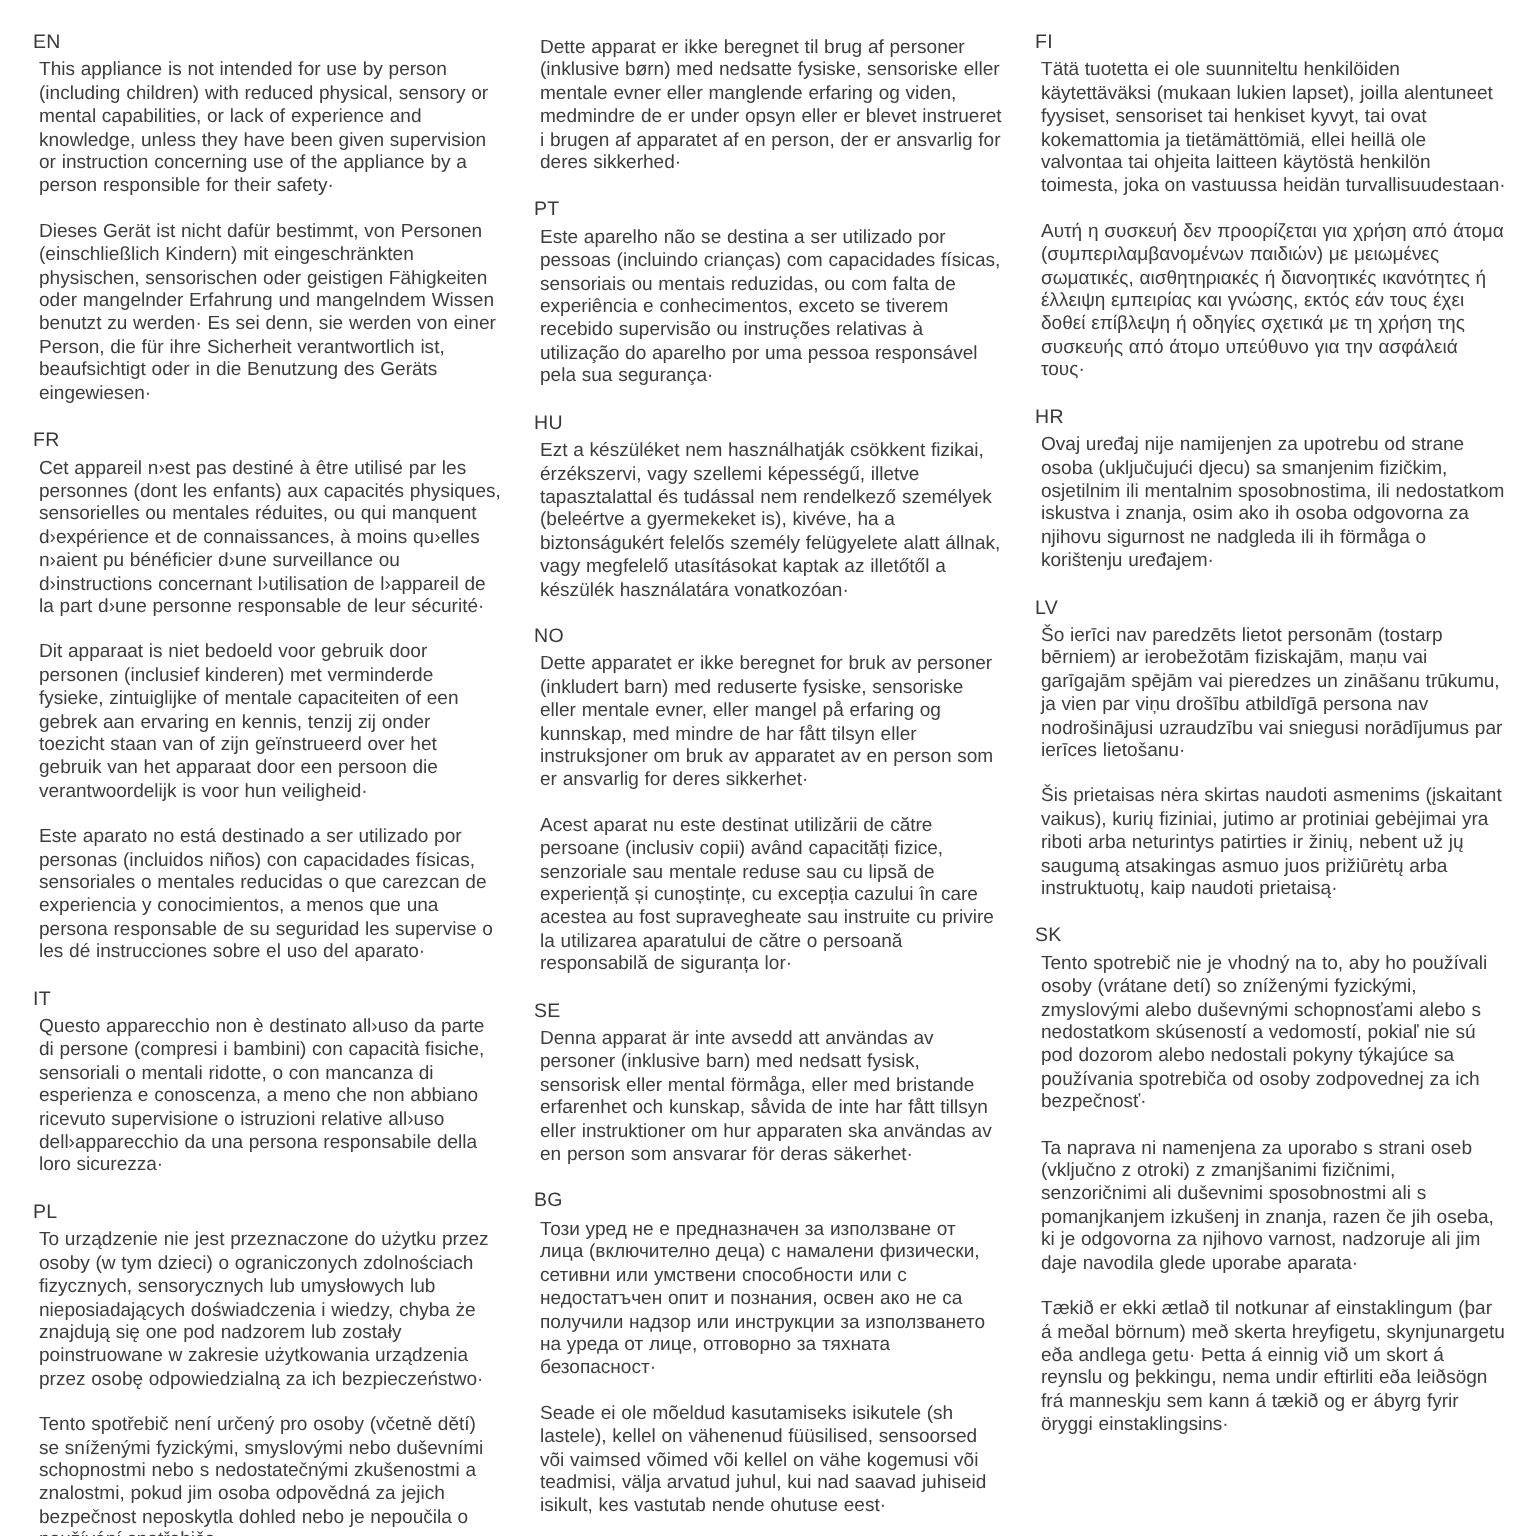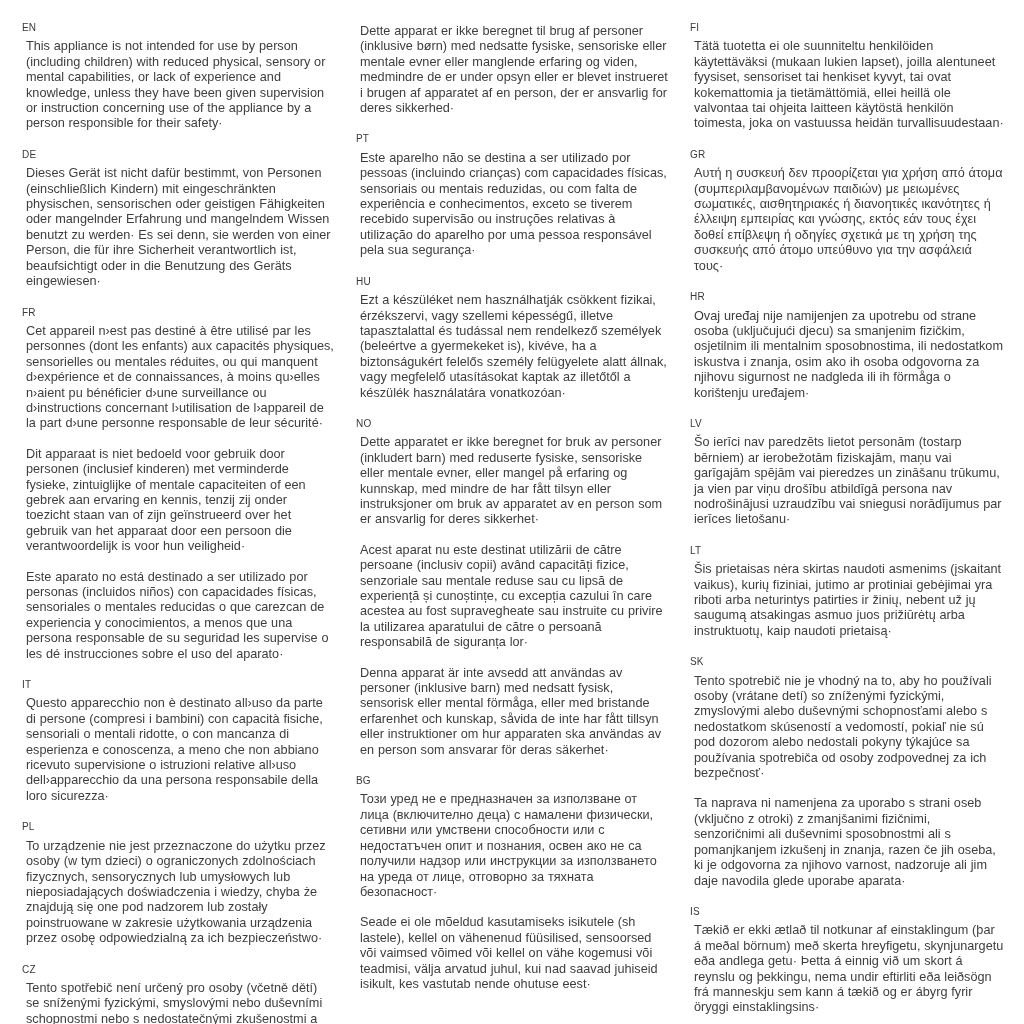--- a/index.html
+++ b/index.html
@@ -26,21 +26,21 @@
     grid-template-columns: 316px 316px 318px;
     column-gap: 18px;
   }
   .col {
     min-width: 0;
   }
   .lang-section {
     margin: 0 0 15px 0;
   }
   .lang-code {
-    font-size: 10px;
+    font-size: 13px;
     line-height: 15.4px;
     letter-spacing: 0.2px;
     color: #393939;
   }
   .lang-text {
     margin: 4px;
     font-size: 12.7px;
     line-height: 15.4px;
     color: #3d3d3d;
     text-align: left;
@@ -52,21 +52,20 @@
 
 <div class="page">
   <div class="cols">
 
     <div class="col">
       <section class="lang-section">
         <div class="lang-code">EN</div>
         <p class="lang-text">This appliance is not intended for use by person (including children) with reduced physical, sensory or mental capabilities, or lack of experience and knowledge, unless they have been given supervision or instruction concerning use of the appliance by a person responsible for their safety·</p>
       </section>
       <section class="lang-section">
-        <div class="lang-code">DE</div>
         <p class="lang-text">Dieses Gerät ist nicht dafür bestimmt, von Personen (einschließlich Kindern) mit eingeschränkten physischen, sensorischen oder geistigen Fähigkeiten oder mangelnder Erfahrung und mangelndem Wissen benutzt zu werden· Es sei denn, sie werden von einer Person, die für ihre Sicherheit verantwortlich ist, beaufsichtigt oder in die Benutzung des Geräts eingewiesen·</p>
       </section>
       <section class="lang-section">
         <div class="lang-code">FR</div>
         <p class="lang-text">Cet appareil n›est pas destiné à être utilisé par les personnes (dont les enfants) aux capacités physiques, sensorielles ou mentales réduites, ou qui manquent d›expérience et de connaissances, à moins qu›elles n›aient pu bénéficier d›une surveillance ou d›instructions concernant l›utilisation de l›appareil de la part d›une personne responsable de leur sécurité·</p>
       </section>
       <section class="lang-section">
         <p class="lang-text">Dit apparaat is niet bedoeld voor gebruik door personen (inclusief kinderen) met verminderde fysieke, zintuiglijke of mentale capaciteiten of een gebrek aan ervaring en kennis, tenzij zij onder toezicht staan van of zijn geïnstrueerd over het gebruik van het apparaat door een persoon die verantwoordelijk is voor hun veiligheid·</p>
       </section>
       <section class="lang-section">
@@ -74,21 +73,20 @@
       </section>
       <section class="lang-section">
         <div class="lang-code">IT</div>
         <p class="lang-text">Questo apparecchio non è destinato all›uso da parte di persone (compresi i bambini) con capacità fisiche, sensoriali o mentali ridotte, o con mancanza di esperienza e conoscenza, a meno che non abbiano ricevuto supervisione o istruzioni relative all›uso dell›apparecchio da una persona responsabile della loro sicurezza·</p>
       </section>
       <section class="lang-section">
         <div class="lang-code">PL</div>
         <p class="lang-text">To urządzenie nie jest przeznaczone do użytku przez osoby (w tym dzieci) o ograniczonych zdolnościach fizycznych, sensorycznych lub umysłowych lub nieposiadających doświadczenia i wiedzy, chyba że znajdują się one pod nadzorem lub zostały poinstruowane w zakresie użytkowania urządzenia przez osobę odpowiedzialną za ich bezpieczeństwo·</p>
       </section>
       <section class="lang-section">
-        <div class="lang-code">CZ</div>
         <p class="lang-text">Tento spotřebič není určený pro osoby (včetně dětí) se sníženými fyzickými, smyslovými nebo duševními schopnostmi nebo s nedostatečnými zkušenostmi a znalostmi, pokud jim osoba odpovědná za jejich bezpečnost neposkytla dohled nebo je nepoučila o používání spotřebiče·</p>
       </section>
     </div>
 
     <div class="col">
       <section class="lang-section">
         <p class="lang-text">Dette apparat er ikke beregnet til brug af personer (inklusive børn) med nedsatte fysiske, sensoriske eller mentale evner eller manglende erfaring og viden, medmindre de er under opsyn eller er blevet instrueret i brugen af apparatet af en person, der er ansvarlig for deres sikkerhed·</p>
       </section>
       <section class="lang-section">
         <div class="lang-code">PT</div>
@@ -99,59 +97,57 @@
         <p class="lang-text">Ezt a készüléket nem használhatják csökkent fizikai, érzékszervi, vagy szellemi képességű, illetve tapasztalattal és tudással nem rendelkező személyek (beleértve a gyermekeket is), kivéve, ha a biztonságukért felelős személy felügyelete alatt állnak, vagy megfelelő utasításokat kaptak az illetőtől a készülék használatára vonatkozóan·</p>
       </section>
       <section class="lang-section">
         <div class="lang-code">NO</div>
         <p class="lang-text">Dette apparatet er ikke beregnet for bruk av personer (inkludert barn) med reduserte fysiske, sensoriske eller mentale evner, eller mangel på erfaring og kunnskap, med mindre de har fått tilsyn eller instruksjoner om bruk av apparatet av en person som er ansvarlig for deres sikkerhet·</p>
       </section>
       <section class="lang-section">
         <p class="lang-text">Acest aparat nu este destinat utilizării de către persoane (inclusiv copii) având capacități fizice, senzoriale sau mentale reduse sau cu lipsă de experiență și cunoștințe, cu excepția cazului în care acestea au fost supravegheate sau instruite cu privire la utilizarea aparatului de către o persoană responsabilă de siguranța lor·</p>
       </section>
       <section class="lang-section">
+        <div class="lang-code">SE</div>
         <p class="lang-text">Denna apparat är inte avsedd att användas av personer (inklusive barn) med nedsatt fysisk, sensorisk eller mental förmåga, eller med bristande erfarenhet och kunskap, såvida de inte har fått tillsyn eller instruktioner om hur apparaten ska användas av en person som ansvarar för deras säkerhet·</p>
       </section>
       <section class="lang-section">
         <div class="lang-code">BG</div>
         <p class="lang-text">Този уред не е предназначен за използване от лица (включително деца) с намалени физически, сетивни или умствени способности или с недостатъчен опит и познания, освен ако не са получили надзор или инструкции за използването на уреда от лице, отговорно за тяхната безопасност·</p>
       </section>
       <section class="lang-section">
         <p class="lang-text">Seade ei ole mõeldud kasutamiseks isikutele (sh lastele), kellel on vähenenud füüsilised, sensoorsed või vaimsed võimed või kellel on vähe kogemusi või teadmisi, välja arvatud juhul, kui nad saavad juhiseid isikult, kes vastutab nende ohutuse eest·</p>
       </section>
     </div>
 
     <div class="col">
       <section class="lang-section">
         <div class="lang-code">FI</div>
         <p class="lang-text">Tätä tuotetta ei ole suunniteltu henkilöiden käytettäväksi (mukaan lukien lapset), joilla alentuneet fyysiset, sensoriset tai henkiset kyvyt, tai ovat kokemattomia ja tietämättömiä, ellei heillä ole valvontaa tai ohjeita laitteen käytöstä henkilön toimesta, joka on vastuussa heidän turvallisuudestaan·</p>
       </section>
       <section class="lang-section">
-        <div class="lang-code">GR</div>
         <p class="lang-text">Αυτή η συσκευή δεν προορίζεται για χρήση από άτομα (συμπεριλαμβανομένων παιδιών) με μειωμένες σωματικές, αισθητηριακές ή διανοητικές ικανότητες ή έλλειψη εμπειρίας και γνώσης, εκτός εάν τους έχει δοθεί επίβλεψη ή οδηγίες σχετικά με τη χρήση της συσκευής από άτομο υπεύθυνο για την ασφάλειά τους·</p>
       </section>
       <section class="lang-section">
         <div class="lang-code">HR</div>
         <p class="lang-text">Ovaj uređaj nije namijenjen za upotrebu od strane osoba (uključujući djecu) sa smanjenim fizičkim, osjetilnim ili mentalnim sposobnostima, ili nedostatkom iskustva i znanja, osim ako ih osoba odgovorna za njihovu sigurnost ne nadgleda ili ih förmåga o korištenju uređajem·</p>
       </section>
       <section class="lang-section">
         <div class="lang-code">LV</div>
         <p class="lang-text">Šo ierīci nav paredzēts lietot personām (tostarp bērniem) ar ierobežotām fiziskajām, maņu vai garīgajām spējām vai pieredzes un zināšanu trūkumu, ja vien par viņu drošību atbildīgā persona nav nodrošinājusi uzraudzību vai sniegusi norādījumus par ierīces lietošanu·</p>
       </section>
       <section class="lang-section">
-        <div class="lang-code">LT</div>
         <p class="lang-text">Šis prietaisas nėra skirtas naudoti asmenims (įskaitant vaikus), kurių fiziniai, jutimo ar protiniai gebėjimai yra riboti arba neturintys patirties ir žinių, nebent už jų saugumą atsakingas asmuo juos prižiūrėtų arba instruktuotų, kaip naudoti prietaisą·</p>
       </section>
       <section class="lang-section">
         <div class="lang-code">SK</div>
         <p class="lang-text">Tento spotrebič nie je vhodný na to, aby ho používali osoby (vrátane detí) so zníženými fyzickými, zmyslovými alebo duševnými schopnosťami alebo s nedostatkom skúseností a vedomostí, pokiaľ nie sú pod dozorom alebo nedostali pokyny týkajúce sa používania spotrebiča od osoby zodpovednej za ich bezpečnosť·</p>
       </section>
       <section class="lang-section">
         <p class="lang-text">Ta naprava ni namenjena za uporabo s strani oseb (vključno z otroki) z zmanjšanimi fizičnimi, senzoričnimi ali duševnimi sposobnostmi ali s pomanjkanjem izkušenj in znanja, razen če jih oseba, ki je odgovorna za njihovo varnost, nadzoruje ali jim daje navodila glede uporabe aparata·</p>
       </section>
       <section class="lang-section">
-        <div class="lang-code">IS</div>
         <p class="lang-text">Tækið er ekki ætlað til notkunar af einstaklingum (þar á meðal börnum) með skerta hreyfigetu, skynjunargetu eða andlega getu· Þetta á einnig við um skort á reynslu og þekkingu, nema undir eftirliti eða leiðsögn frá manneskju sem kann á tækið og er ábyrg fyrir öryggi einstaklingsins·</p>
       </section>
     </div>
 
   </div>
 </div>
 
 </body></html>

